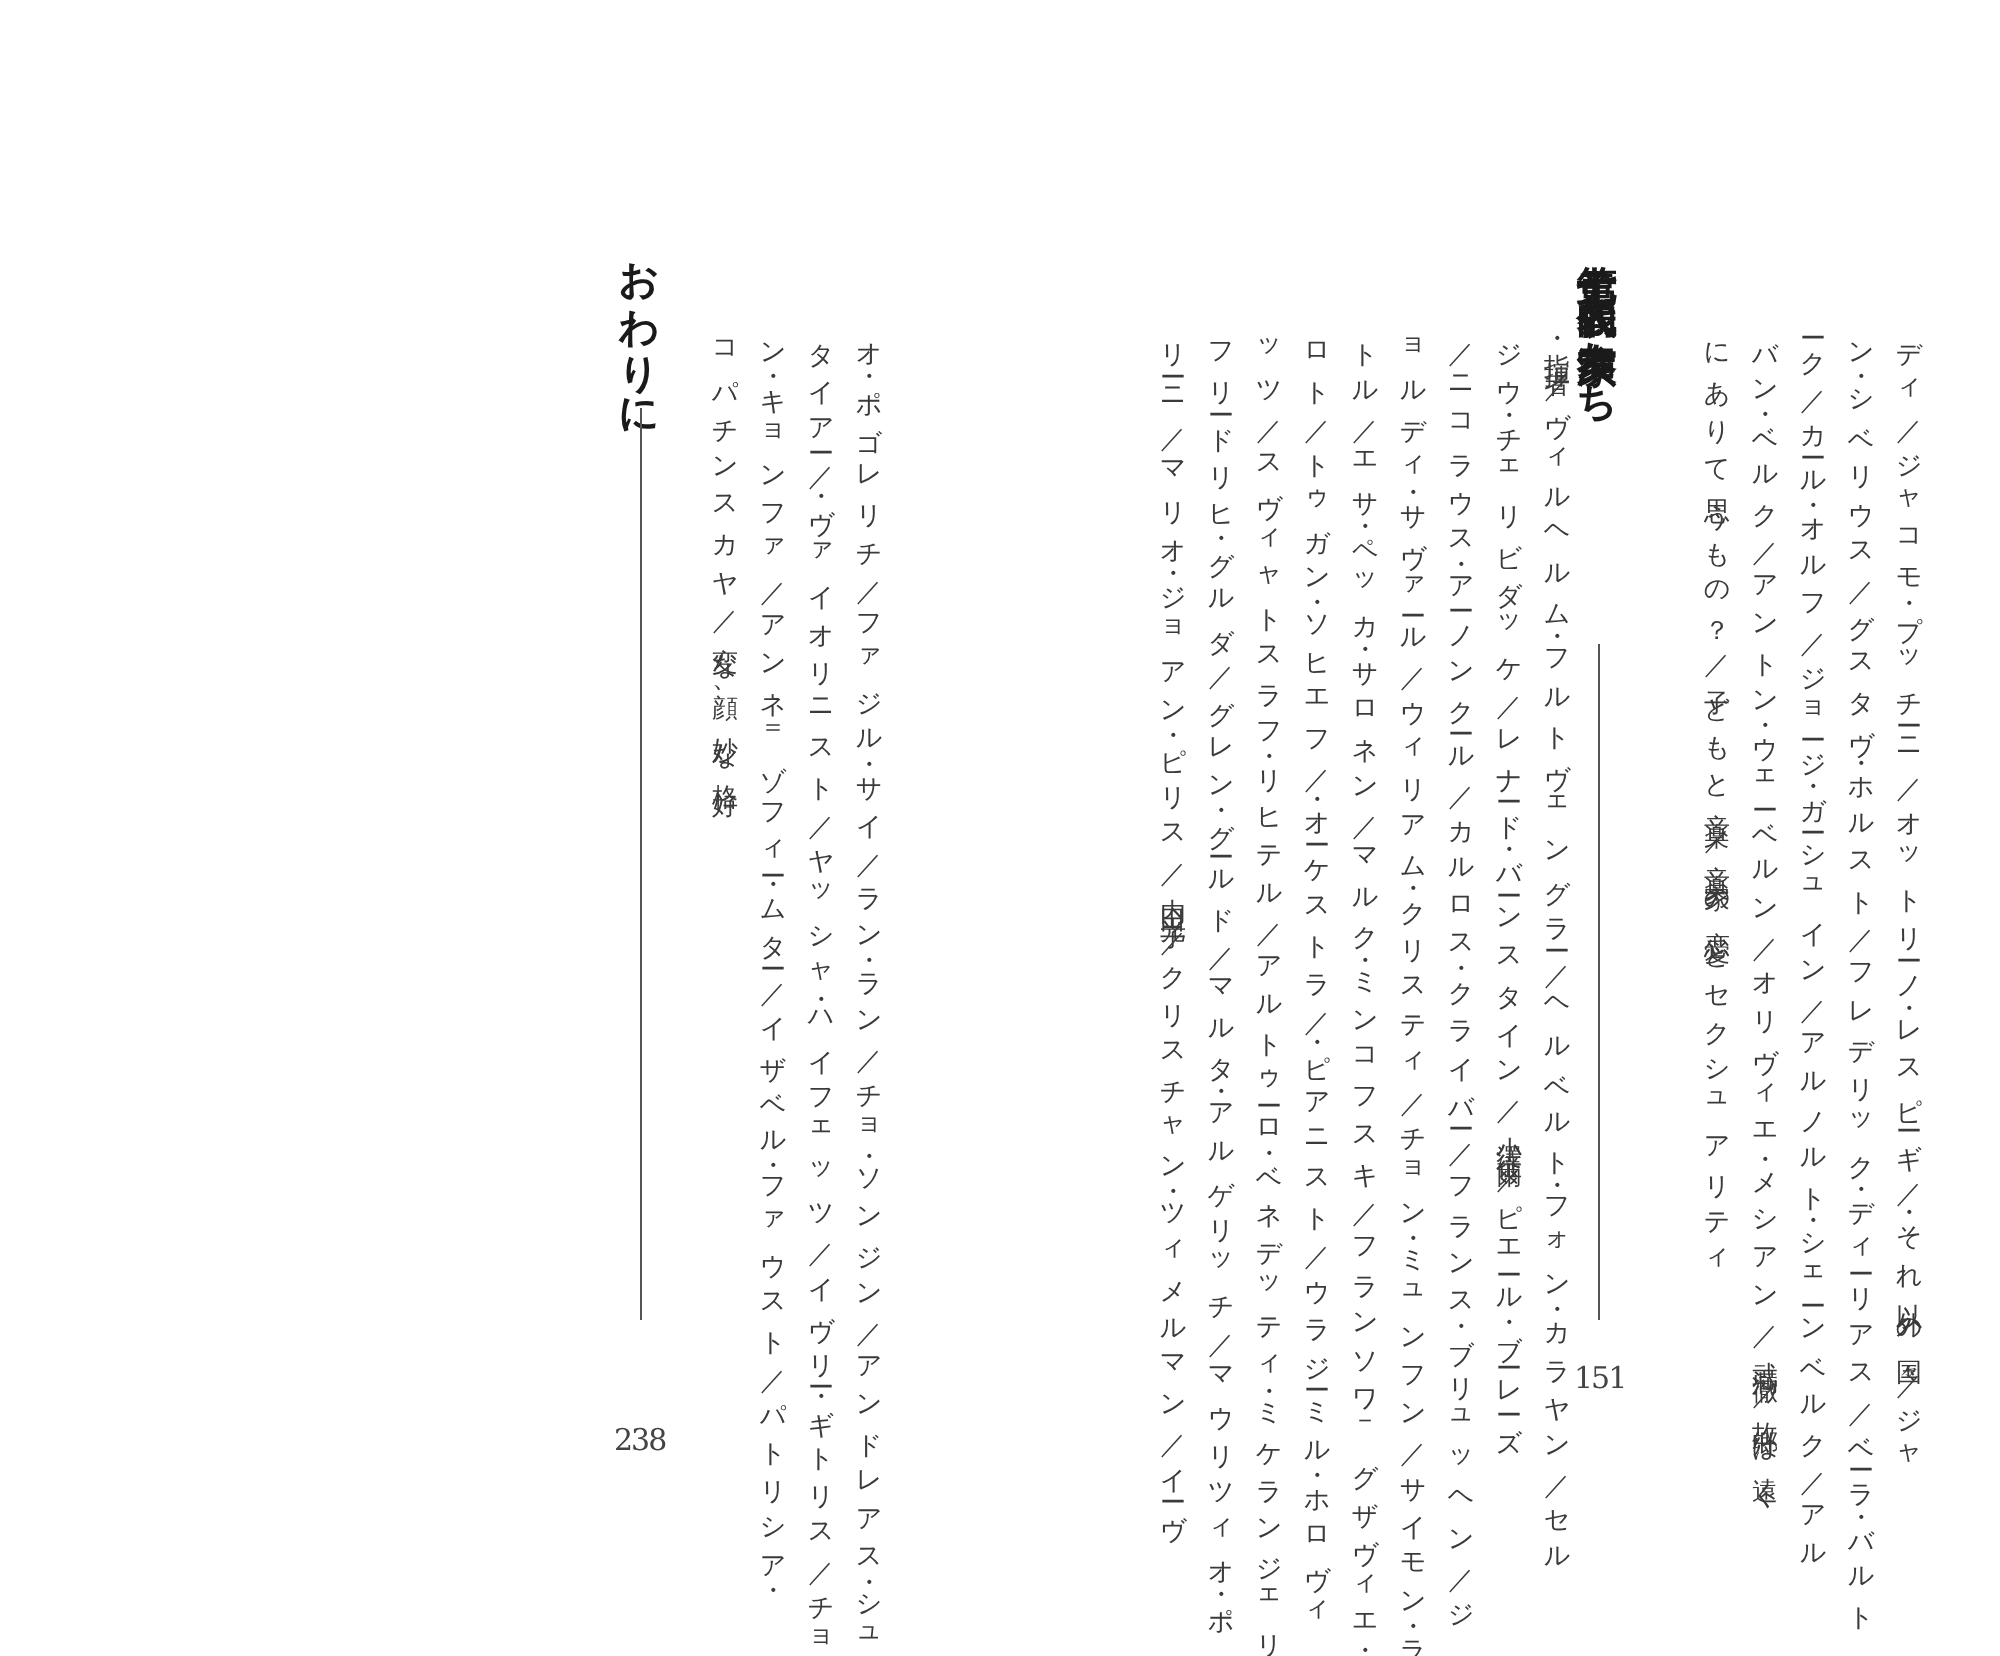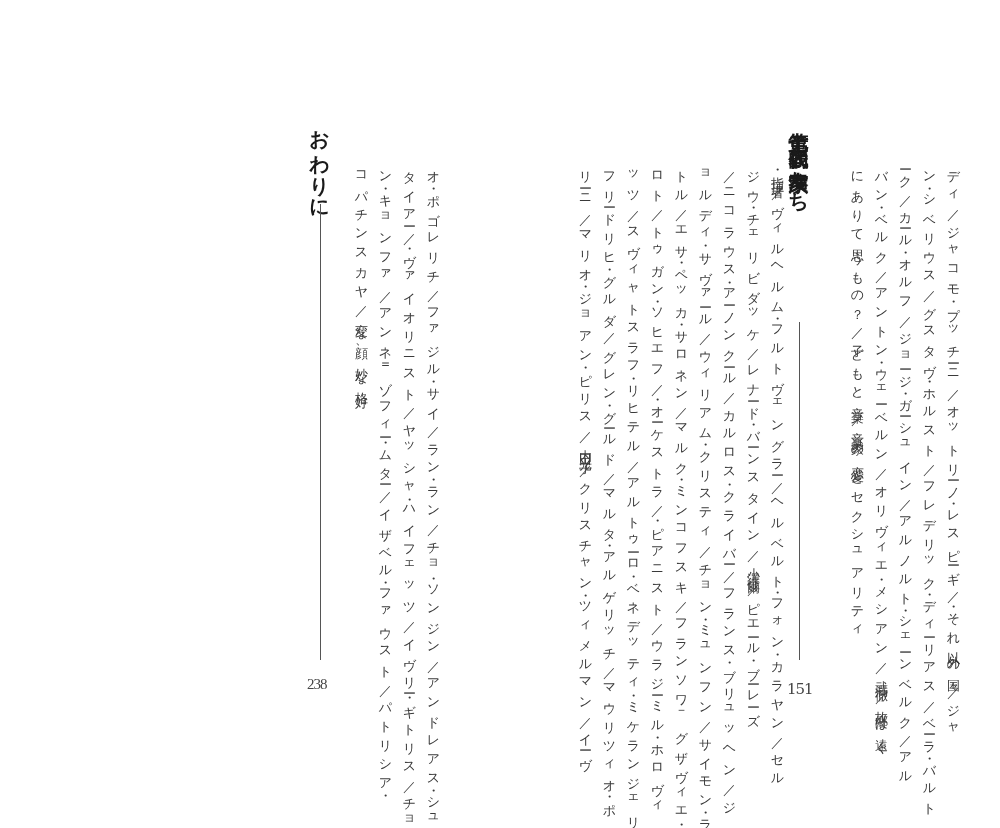--- a/index.html
+++ b/index.html
@@ -77,14 +77,14 @@
   <div class="col" style="left:427px;">オ・ポゴレリチ／ファジル・サイ／ラン・ラン／チョ・ソンジン／アンドレアス・シュ</div>
   <div class="col" style="left:403px;">タイアー／・ヴァイオリニスト／ヤッシャ・ハイフェッツ／イヴリー・ギトリス／チョ</div>
   <div class="col" style="left:379px;">ン・キョンファ／アンネ＝ゾフィー・ムター／イザベル・ファウスト／パトリシア・</div>
   <div class="col" style="left:355px;">コパチンスカヤ／変な顔、妙な格好</div>
 
   <div class="heading" style="left:310px; top:117px;">
     <span>おわりに</span>
   </div>
   <div class="rule" style="left:320px; top:204px; height:456px;"></div>
 
-  <div class="pageno" style="left:307px; top:676px;font-family:Liberation Serif, serif;">238</div>
+  <div class="pageno" style="left:307px; top:711px;">238</div>
 </div>
 
 </body></html>

